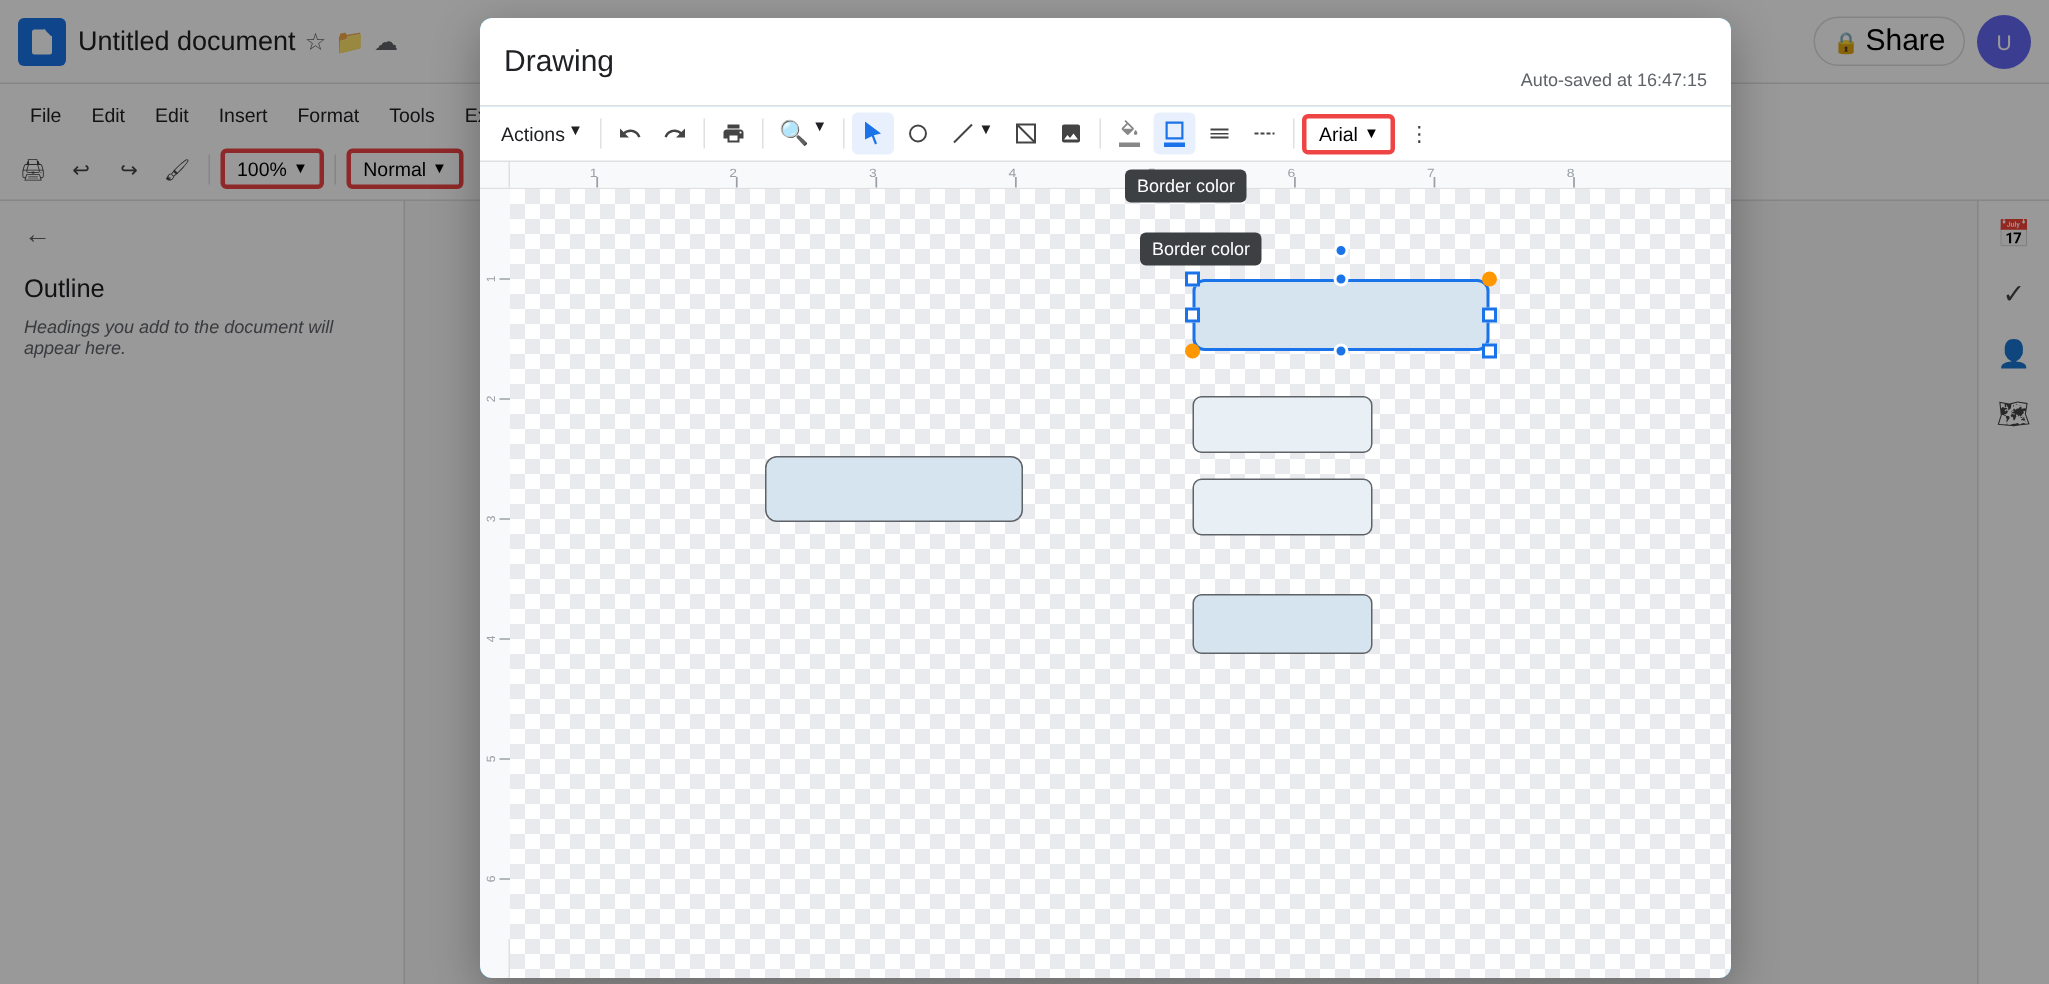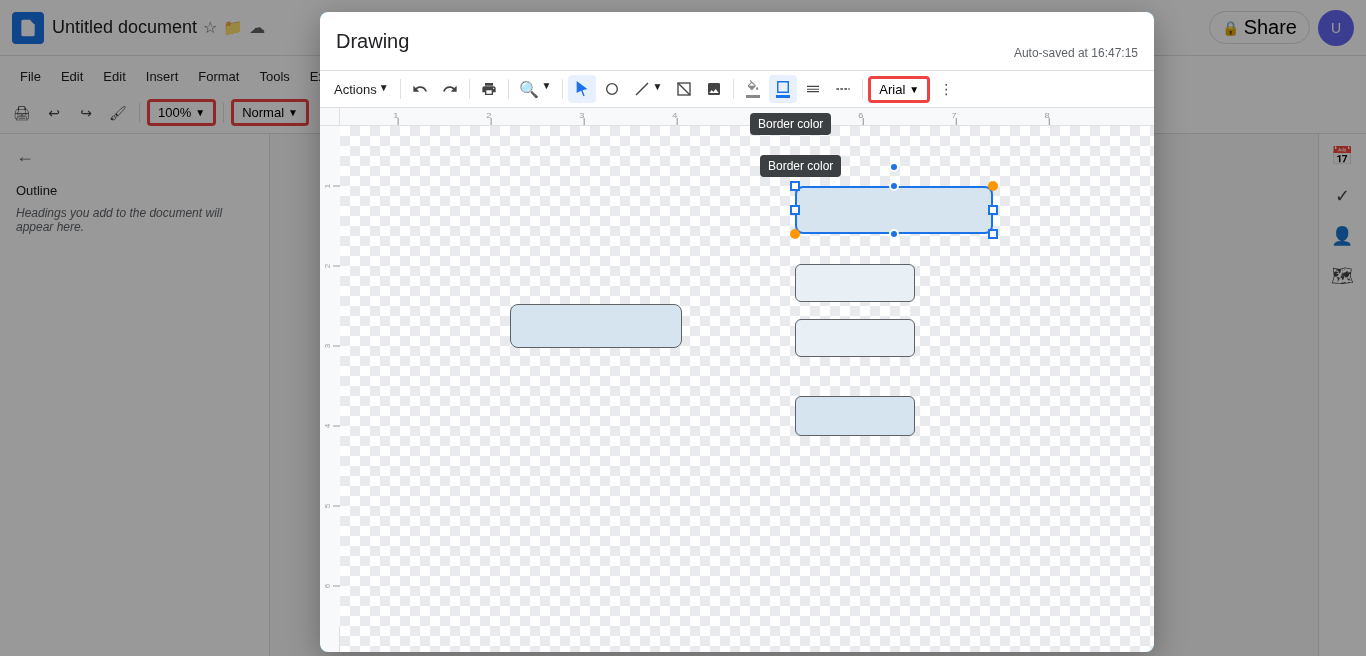--- a/index.html
+++ b/index.html
@@ -125,21 +125,21 @@
       font-size: 13px;
       font-weight: 500;
       color: #202124;
       display: flex;
       justify-content: space-between;
       align-items: center;
       margin-bottom: 8px;
     }
 
     .sidebar-outline-title {
-      font-size: 13px;
+      font-size: 17px;
       font-weight: 500;
       color: #202124;
       margin-top: 16px;
       margin-bottom: 8px;
     }
 
     .sidebar-outline-text {
       font-size: 12px;
       color: #5f6368;
       font-style: italic;

